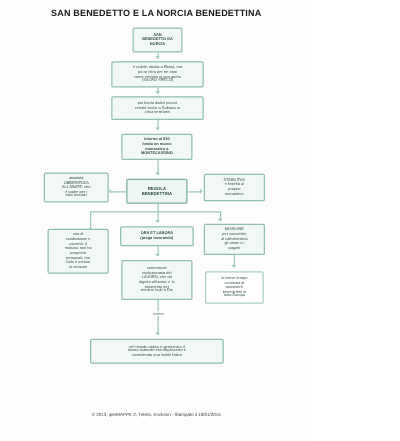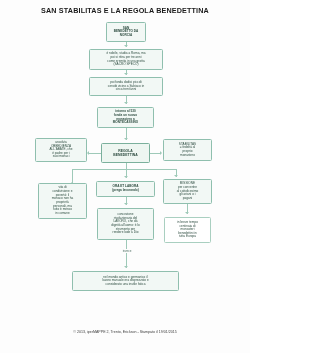--- a/index.html
+++ b/index.html
@@ -118,21 +118,21 @@
     text-align: center;
     font-size: 3.6px;
     color: #3d3d3d;
   }
 </style>
 </head>
 <body>
 
 <div class="page">
 
-  <div class="title">SAN STABILITAS E LA REGOLA BENEDETTINA</div>
+  <div class="title">SAN BENEDETTO E LA NORCIA BENEDETTINA</div>
 
   <div class="node bold" style="left:106px; top:22px; width:40px; height:20px;">
     <span>SAN
 BENEDETTO DA
 NORCIA</span>
   </div>
 
   <div class="vline" style="left:125.6px; top:42px; height:5px;"></div>
   <div class="arrow-down" style="left:124px; top:45px;"></div>
 

